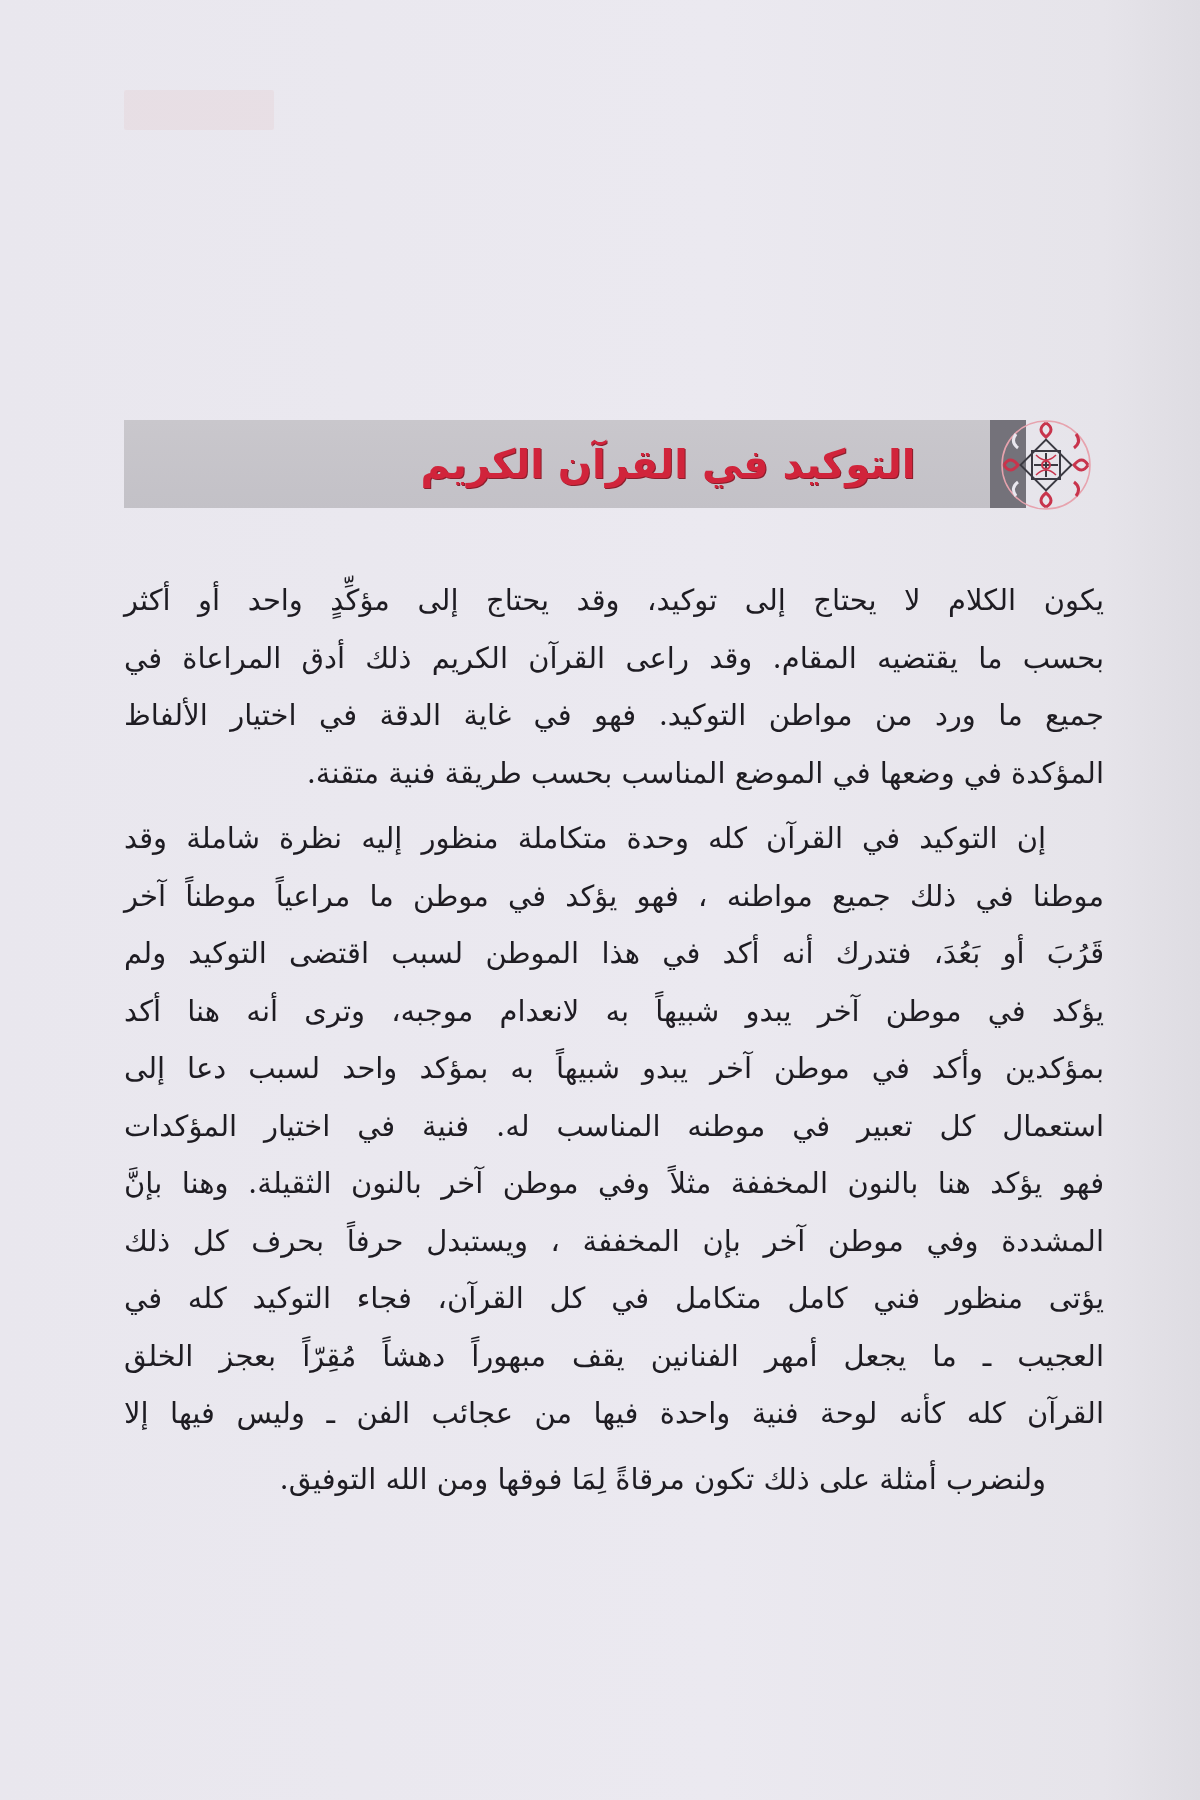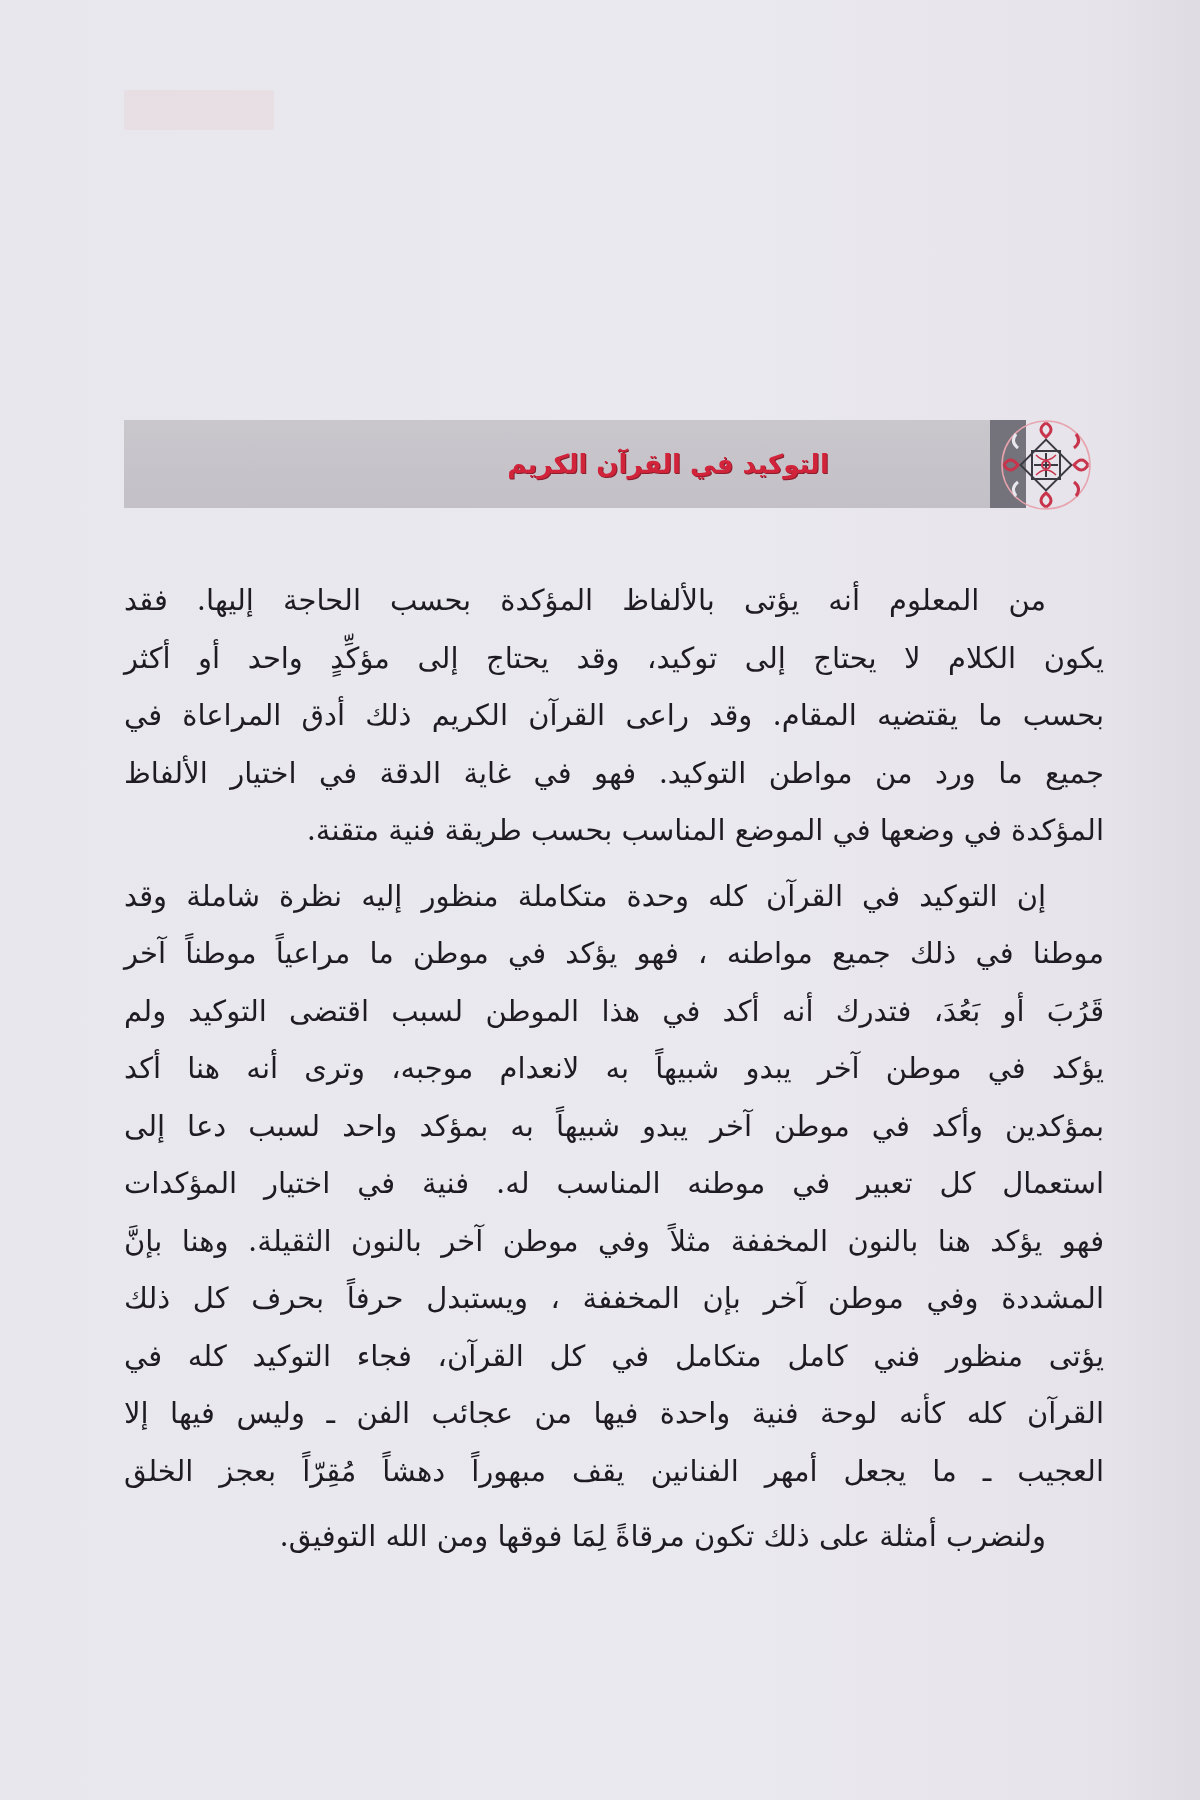--- a/index.html
+++ b/index.html
@@ -20,21 +20,21 @@
       background: #c44; border-radius: 2px;
     }
     .header-bar {
       position: absolute; left: 124px; top: 420px; width: 868px; height: 88px;
       background: linear-gradient(180deg, #c9c7cc 0%, #c3c1c7 100%);
       display: flex; align-items: center; justify-content: center;
       direction: rtl;
     }
     .header-title {
       font-family: "DejaVu Sans", sans-serif;
-      font-weight: bold; font-size: 26px; color: #d1243b;
+      font-weight: bold; font-size: 40px; color: #d1243b;
       text-shadow: 1px 1px 0 #8a1e2c;
       position: relative; right: -110px; top: 0px;
     }
     .ornament {
       position: absolute; left: 988px; top: 410px; width: 112px; height: 110px;
     }
     .ornament .dark-tab {
       position: absolute; left: 2px; top: 10px; width: 36px; height: 88px;
       background: #74727a;
     }
@@ -78,35 +78,34 @@
       <rect x="44" y="41" width="28" height="28" stroke="#3b3a42" stroke-width="2"></rect>
       <path d="M46 55 h24 M58 43 v24" stroke="#3b3a42" stroke-width="2"></path>
       <circle cx="58" cy="55" r="4" stroke="#c8344c" stroke-width="2"></circle>
       <path d="M48 45 q10 10 20 0 M48 65 q10 -10 20 0" stroke="#c8344c" stroke-width="1.5"></path>
     </g>
   </svg>
 </div>
 
 <div class="content">
   <p class="para">
-    <span class="line first">من المعلوم أنه يؤتى بالألفاظ المؤكدة بحسب الحاجة إليها. فقد</span>
     <span class="line">يكون الكلام لا يحتاج إلى توكيد، وقد يحتاج إلى مؤكِّدٍ واحد أو أكثر</span>
     <span class="line">بحسب ما يقتضيه المقام. وقد راعى القرآن الكريم ذلك أدق المراعاة في</span>
     <span class="line">جميع ما ورد من مواطن التوكيد. فهو في غاية الدقة في اختيار الألفاظ</span>
     <span class="line last">المؤكدة في وضعها في الموضع المناسب بحسب طريقة فنية متقنة.</span>
   </p>
   <p class="para">
     <span class="line first">إن التوكيد في القرآن كله وحدة متكاملة منظور إليه نظرة شاملة وقد</span>
     <span class="line">موطنا في ذلك جميع مواطنه ، فهو يؤكد في موطن ما مراعياً موطناً آخر</span>
     <span class="line">قَرُبَ أو بَعُدَ، فتدرك أنه أكد في هذا الموطن لسبب اقتضى التوكيد ولم</span>
     <span class="line">يؤكد في موطن آخر يبدو شبيهاً به لانعدام موجبه، وترى أنه هنا أكد</span>
     <span class="line">بمؤكدين وأكد في موطن آخر يبدو شبيهاً به بمؤكد واحد لسبب دعا إلى</span>
     <span class="line">استعمال كل تعبير في موطنه المناسب له. فنية في اختيار المؤكدات</span>
     <span class="line">فهو يؤكد هنا بالنون المخففة مثلاً وفي موطن آخر بالنون الثقيلة. وهنا بإنَّ</span>
     <span class="line">المشددة وفي موطن آخر بإن المخففة ، ويستبدل حرفاً بحرف كل ذلك</span>
     <span class="line">يؤتى منظور فني كامل متكامل في كل القرآن، فجاء التوكيد كله في</span>
+    <span class="line">العجيب ـ ما يجعل أمهر الفنانين يقف مبهوراً دهشاً مُقِرّاً بعجز الخلق</span>
     <span class="line">القرآن كله كأنه لوحة فنية واحدة فيها من عجائب الفن ـ وليس فيها إلا</span>
-    <span class="line">العجيب ـ ما يجعل أمهر الفنانين يقف مبهوراً دهشاً مُقِرّاً بعجز الخلق</span>
   </p>
   <p class="para final">
     <span class="line first last">ولنضرب أمثلة على ذلك تكون مرقاةً لِمَا فوقها ومن الله التوفيق.</span>
   </p>
 </div>
 
 </body></html>

